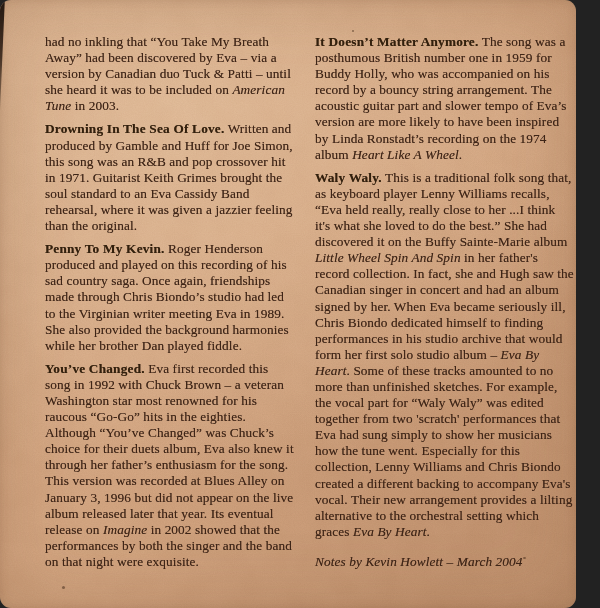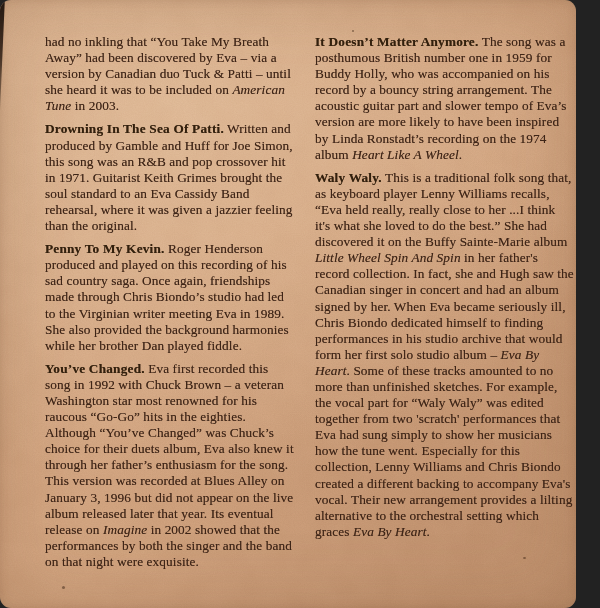--- a/index.html
+++ b/index.html
@@ -63,23 +63,24 @@
     <rect width="600" height="608" filter="url(#fineGrain)"></rect>
   </svg>
 
   <div class="streak"></div>
   <div class="speck s1"></div>
   <div class="speck s2"></div>
   <div class="speck s3"></div>
 
   <div class="col left">
       <p class="para"><span>had no inkling that “You Take My Breath Away” had been discovered by Eva – via a version by Canadian duo Tuck &amp; Patti – until she heard it was to be included on </span><span class="seg-i">American Tune</span><span> in 2003.</span></p>
-      <p class="para"><span class="seg-b">Drowning In The Sea Of Patti.</span><span> Written and produced by Gamble and Huff for Joe Simon, this song was an R&amp;B and pop crossover hit in 1971. Guitarist Keith Grimes brought the soul standard to an Eva Cassidy Band rehearsal, where it was given a jazzier feeling than the original.</span></p>
+      <p class="para"><span class="seg-b">Drowning In The Sea Of Love.</span><span> Written and produced by Gamble and Huff for Joe Simon, this song was an R&amp;B and pop crossover hit in 1971. Guitarist Keith Grimes brought the soul standard to an Eva Cassidy Band rehearsal, where it was given a jazzier feeling than the original.</span></p>
       <p class="para"><span class="seg-b">Penny To My Kevin.</span><span> Roger Henderson produced and played on this recording of his sad country saga. Once again, friendships made through Chris Biondo’s studio had led to the Virginian writer meeting Eva in 1989. She also provided the background harmonies while her brother Dan played fiddle.</span></p>
       <p class="para"><span class="seg-b">You’ve Changed.</span><span> Eva first recorded this song in 1992 with Chuck Brown – a veteran Washington star most renowned for his raucous “Go-Go” hits in the eighties. Although “You’ve Changed” was Chuck’s choice for their duets album, Eva also knew it through her father’s enthusiasm for the song. This version was recorded at Blues Alley on January 3, 1996 but did not appear on the live album released later that year. Its eventual release on </span><span class="seg-i">Imagine</span><span> in 2002 showed that the performances by both the singer and the band on that night were exquisite.</span></p>
     </div>
 
   <div class="col right">
       <p class="para"><span class="seg-b">It Doesn’t Matter Anymore.</span><span> The song was a posthumous British number one in 1959 for Buddy Holly, who was accompanied on his record by a bouncy string arrangement. The acoustic guitar part and slower tempo of Eva’s version are more likely to have been inspired by Linda Ronstadt’s recording on the 1974 album </span><span class="seg-i">Heart Like A Wheel</span><span>.</span></p>
       <p class="para"><span class="seg-b">Waly Waly.</span><span> This is a traditional folk song that, as keyboard player Lenny Williams recalls, “Eva held really, really close to her ...I think it's what she loved to do the best.” She had discovered it on the Buffy Sainte-Marie album </span><span class="seg-i">Little Wheel Spin And Spin</span><span> in her father's record collection. In fact, she and Hugh saw the Canadian singer in concert and had an album signed by her. When Eva became seriously ill, Chris Biondo dedicated himself to finding performances in his studio archive that would form her first solo studio album – </span><span class="seg-i">Eva By Heart</span><span>. Some of these tracks amounted to no more than unfinished sketches. For example, the vocal part for “Waly Waly” was edited together from two 'scratch' performances that Eva had sung simply to show her musicians how the tune went. Especially for this collection, Lenny Williams and Chris Biondo created a different backing to accompany Eva's vocal. Their new arrangement provides a lilting alternative to the orchestral setting which graces </span><span class="seg-i">Eva By Heart</span><span>.</span></p>
+      <p class="para byline"><span class="seg-i">Notes by Kevin Howlett – March 2004</span></p>
     </div>
 
 </div>
 
 </body></html>

